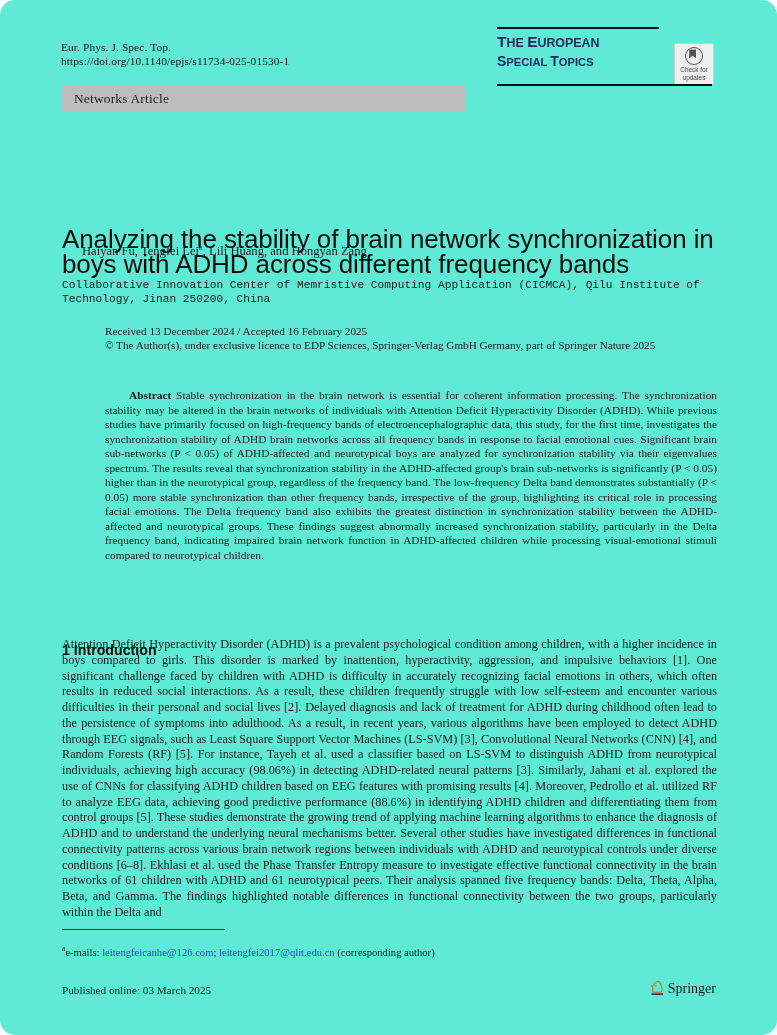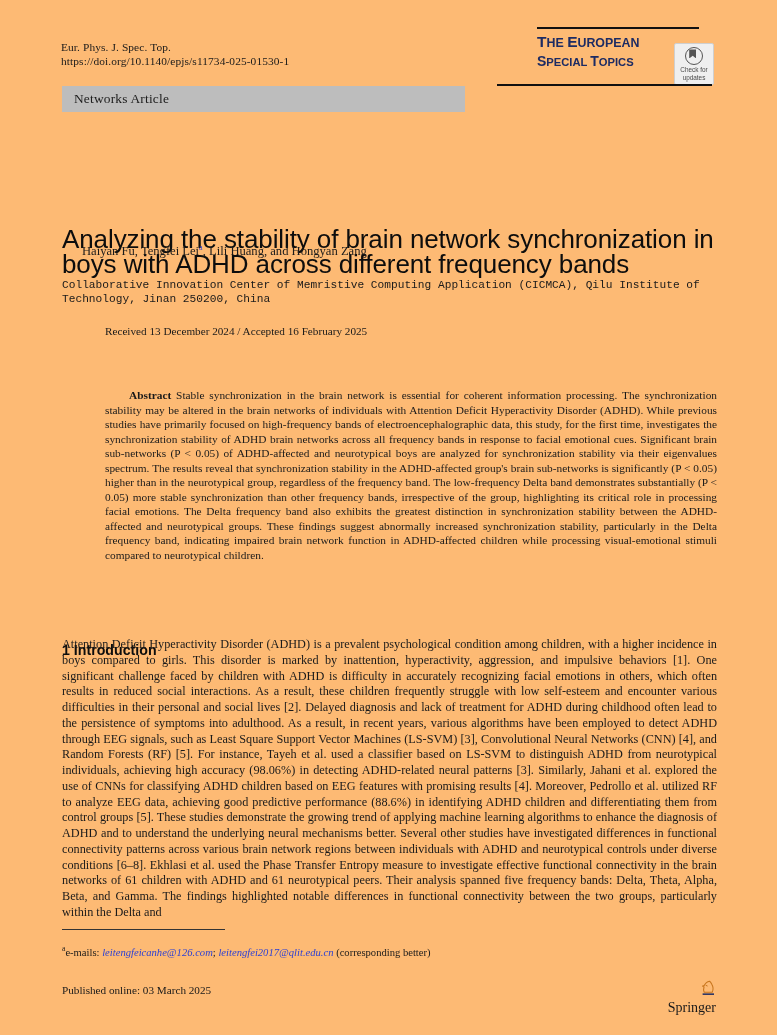--- a/index.html
+++ b/index.html
@@ -13,40 +13,40 @@
     position: relative;
     font-family: "Liberation Serif", serif;
     color: #1a1a1a;
     overflow: hidden;
   }
   .page {
     position: absolute;
     left: 0; top: 0;
     width: 777px;
     height: 1035px;
-    background: #fdba74;
+    background: #5eead4;
+    border-radius: 15px;
   }
 
   
   .hdr-left {
     position: absolute;
     left: 61px; top: 40px;
     font-size: 11.4px;
     line-height: 14.2px;
     color: #1a1a1a;
     letter-spacing: 0.1px;
   }
   .hdr-left div { white-space: nowrap; }
 
   .journal-logo {
     position: absolute;
     left: 497px; top: 27px;
     width: 168px;
     text-align: left;
-    margin-left: 40px;
   }
   .jl-rule-top {
     width: 162px;
     height: 1.6px;
     background: #111;
     margin-bottom: 4px;
   }
   .jl-line {
     font-family: "Liberation Sans", sans-serif;
     font-weight: bold;
@@ -198,36 +198,35 @@
     background: #333;
   }
   .footnote {
     position: absolute;
     left: 62px; top: 942px;
     font-size: 10.6px;
     color: #1a1a1a;
     line-height: 13px;
   }
   .footnote .sup-a { color: #1a1a1a; font-size: 7.6px; }
-  .mail { color: #2b3fd4; font-style: italic; }
+  .mail { color: #2b3fd4; }
 
   
   .pub-online {
     position: absolute;
     left: 62px; top: 984px;
     font-size: 11.2px;
     color: #1a1a1a;
   }
   .springer {
     position: absolute;
     right: 61px; top: 980px;
     display: flex;
-    align-items: flex-end;
+    align-items: center;
     gap: 3px;
-    flex-direction: column;
   }
   .spr-mark {
     width: 15px; height: 17px;
     position: relative;
   }
   .spr-word {
     font-family: "Liberation Serif", serif;
     font-size: 14px;
     color: #1a1a1a;
     line-height: 15px;
@@ -261,30 +260,31 @@
   </div>
 
   <div class="title">Analyzing the stability of brain network synchronization in boys with ADHD across different frequency bands</div>
 
   <div class="authors"><span>Haiyan Fu, Tengfei Lei</span><span class="sup-a">a</span><span>, Lili Huang, and Hongyan Zang</span></div>
 
   <div class="affil">Collaborative Innovation Center of Memristive Computing Application (CICMCA), Qilu Institute of Technology, Jinan 250200, China</div>
 
   <div class="recv">
     <div>Received 13 December 2024 / Accepted 16 February 2025</div>
+    <div>© The Author(s), under exclusive licence to EDP Sciences, Springer-Verlag GmbH Germany, part of Springer Nature 2025</div>
   </div>
 
   <div class="abstract"><b>Abstract</b> <span>Stable synchronization in the brain network is essential for coherent information processing. The synchronization stability may be altered in the brain networks of individuals with Attention Deficit Hyperactivity Disorder (ADHD). While previous studies have primarily focused on high-frequency bands of electroencephalographic data, this study, for the first time, investigates the synchronization stability of ADHD brain networks across all frequency bands in response to facial emotional cues. Significant brain sub-networks (P &lt; 0.05) of ADHD-affected and neurotypical boys are analyzed for synchronization stability via their eigenvalues spectrum. The results reveal that synchronization stability in the ADHD-affected group's brain sub-networks is significantly (P &lt; 0.05) higher than in the neurotypical group, regardless of the frequency band. The low-frequency Delta band demonstrates substantially (P &lt; 0.05) more stable synchronization than other frequency bands, irrespective of the group, highlighting its critical role in processing facial emotions. The Delta frequency band also exhibits the greatest distinction in synchronization stability between the ADHD-affected and neurotypical groups. These findings suggest abnormally increased synchronization stability, particularly in the Delta frequency band, indicating impaired brain network function in ADHD-affected children while processing visual-emotional stimuli compared to neurotypical children.</span></div>
 
   <div class="sec-head">1 Introduction</div>
 
   <div class="body-text">Attention Deficit Hyperactivity Disorder (ADHD) is a prevalent psychological condition among children, with a higher incidence in boys compared to girls. This disorder is marked by inattention, hyperactivity, aggression, and impulsive behaviors [1]. One significant challenge faced by children with ADHD is difficulty in accurately recognizing facial emotions in others, which often results in reduced social interactions. As a result, these children frequently struggle with low self-esteem and encounter various difficulties in their personal and social lives [2]. Delayed diagnosis and lack of treatment for ADHD during childhood often lead to the persistence of symptoms into adulthood. As a result, in recent years, various algorithms have been employed to detect ADHD through EEG signals, such as Least Square Support Vector Machines (LS-SVM) [3], Convolutional Neural Networks (CNN) [4], and Random Forests (RF) [5]. For instance, Tayeh et al. used a classifier based on LS-SVM to distinguish ADHD from neurotypical individuals, achieving high accuracy (98.06%) in detecting ADHD-related neural patterns [3]. Similarly, Jahani et al. explored the use of CNNs for classifying ADHD children based on EEG features with promising results [4]. Moreover, Pedrollo et al. utilized RF to analyze EEG data, achieving good predictive performance (88.6%) in identifying ADHD children and differentiating them from control groups [5]. These studies demonstrate the growing trend of applying machine learning algorithms to enhance the diagnosis of ADHD and to understand the underlying neural mechanisms better. Several other studies have investigated differences in functional connectivity patterns across various brain network regions between individuals with ADHD and neurotypical controls under diverse conditions [6–8]. Ekhlasi et al. used the Phase Transfer Entropy measure to investigate effective functional connectivity in the brain networks of 61 children with ADHD and 61 neurotypical peers. Their analysis spanned five frequency bands: Delta, Theta, Alpha, Beta, and Gamma. The findings highlighted notable differences in functional connectivity between the two groups, particularly within the Delta and</div>
 
   <div class="fn-rule"></div>
-  <div class="footnote"><span class="sup-a">a</span><span>e-mails: </span><span class="mail">leitengfeicanhe@126.com</span><span>; </span><span class="mail">leitengfei2017@qlit.edu.cn</span><span> (corresponding better)</span></div>
+  <div class="footnote"><span class="sup-a">a</span><span>e-mails: </span><span class="mail">leitengfeicanhe@126.com</span><span>; </span><span class="mail">leitengfei2017@qlit.edu.cn</span><span> (corresponding author)</span></div>
 
   <div class="pub-online">Published online: 03 March 2025</div>
   <div class="springer">
     <span class="spr-mark">
       <svg width="15" height="17" viewBox="0 0 15 17" xmlns="http://www.w3.org/2000/svg">
         <path d="M8.6 1.2 C6.4 1.6 4.2 3.4 3.2 5.6 L1.6 6.0 L3.0 7.0 C2.4 8.8 2.4 10.6 3.2 12.3 L11.2 12.3 C12.4 9.8 12.2 6.6 10.8 4.2 C10.2 3.0 9.6 1.9 8.6 1.2 Z" fill="none" stroke="#c8761e" stroke-width="1.1" stroke-linejoin="round"></path>
         <path d="M5.0 5.4 L6.2 5.9" stroke="#c8761e" stroke-width="1" stroke-linecap="round"></path>
         <rect x="1.6" y="13.4" width="11.4" height="1.5" fill="#1d2b63"></rect>
       </svg>
     </span>

